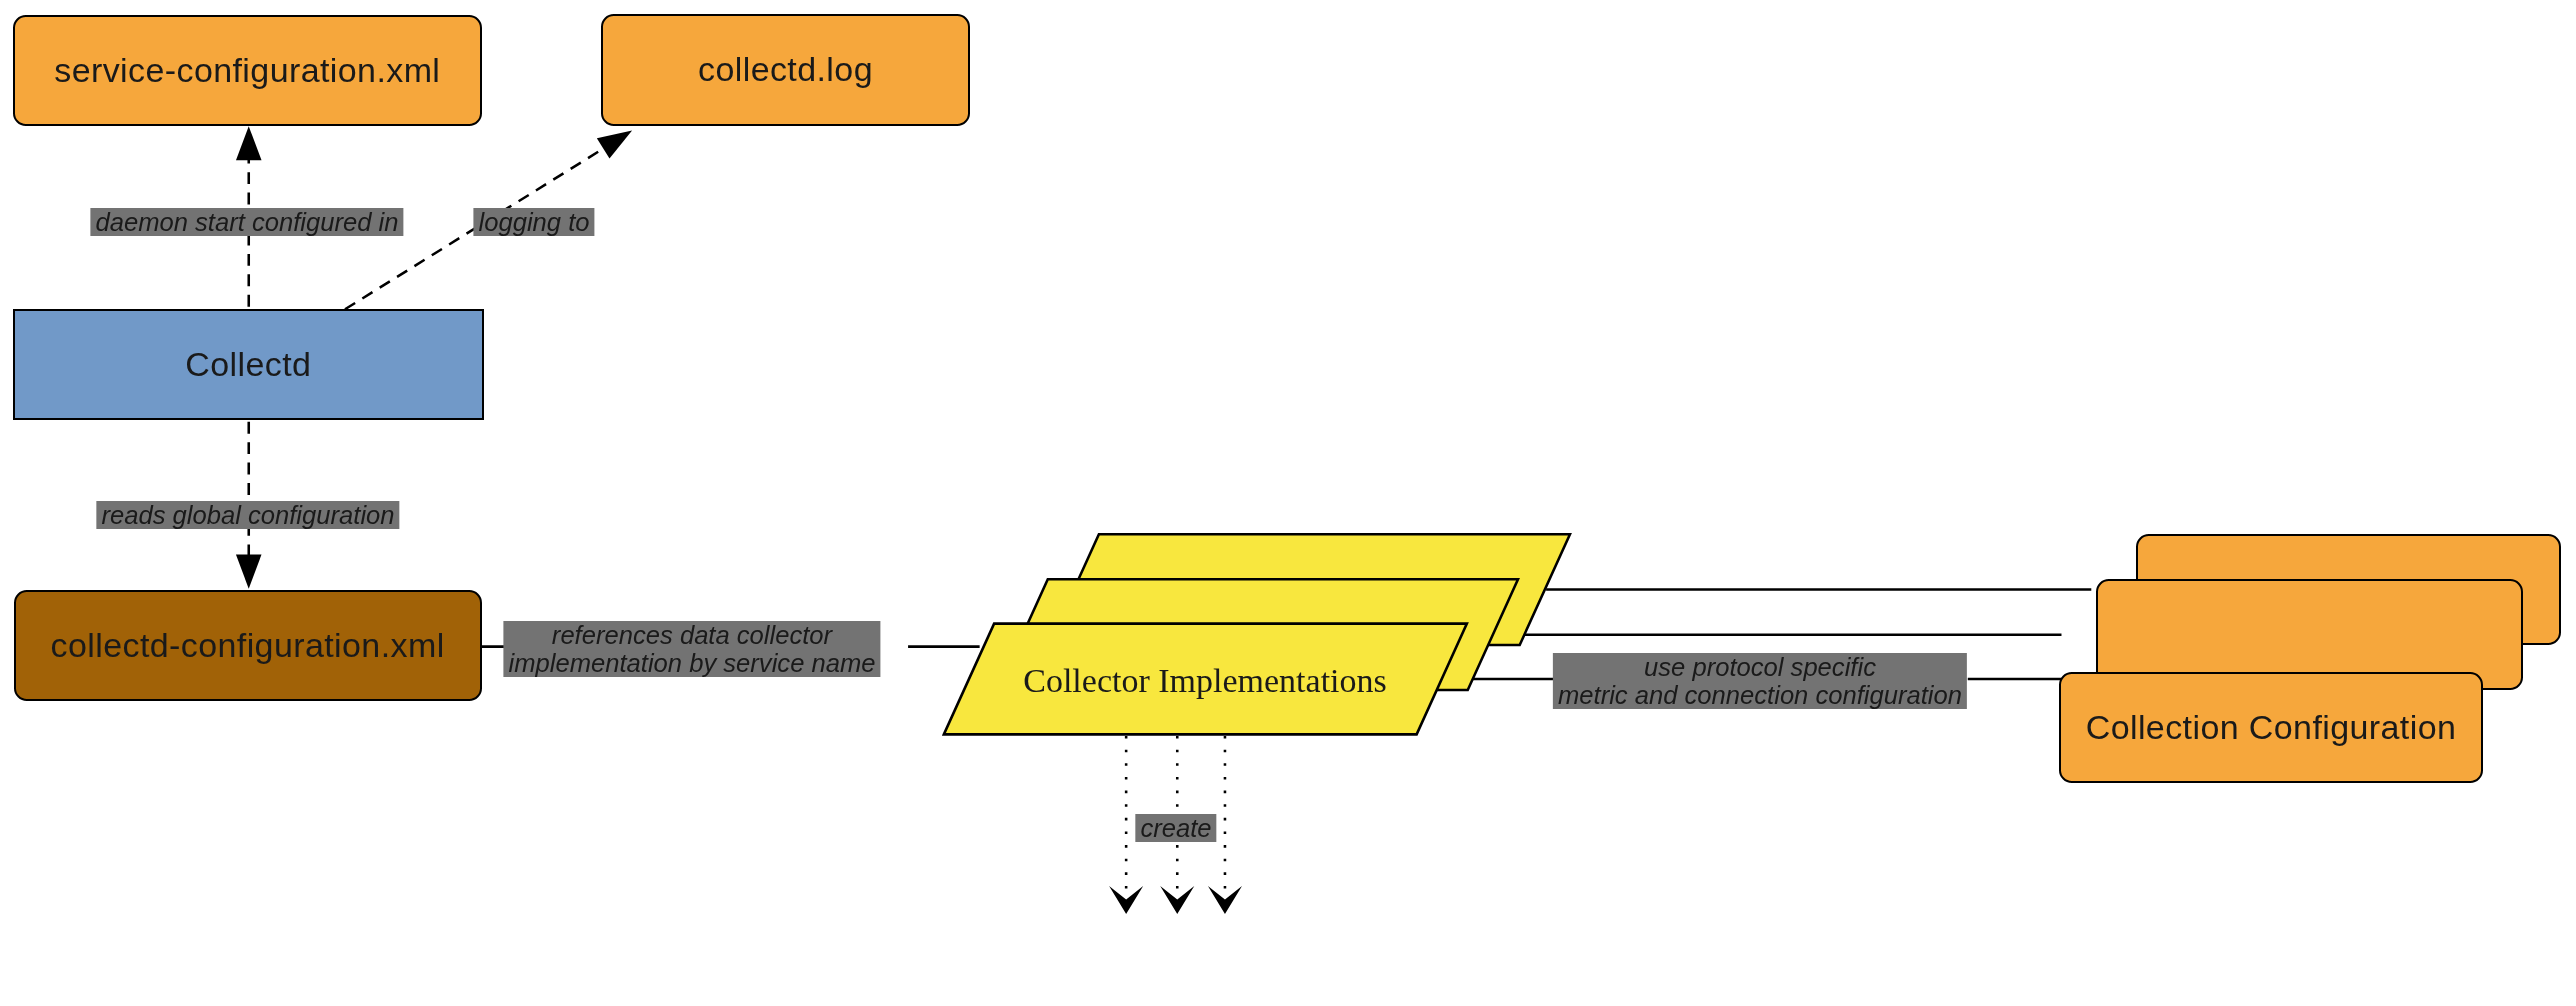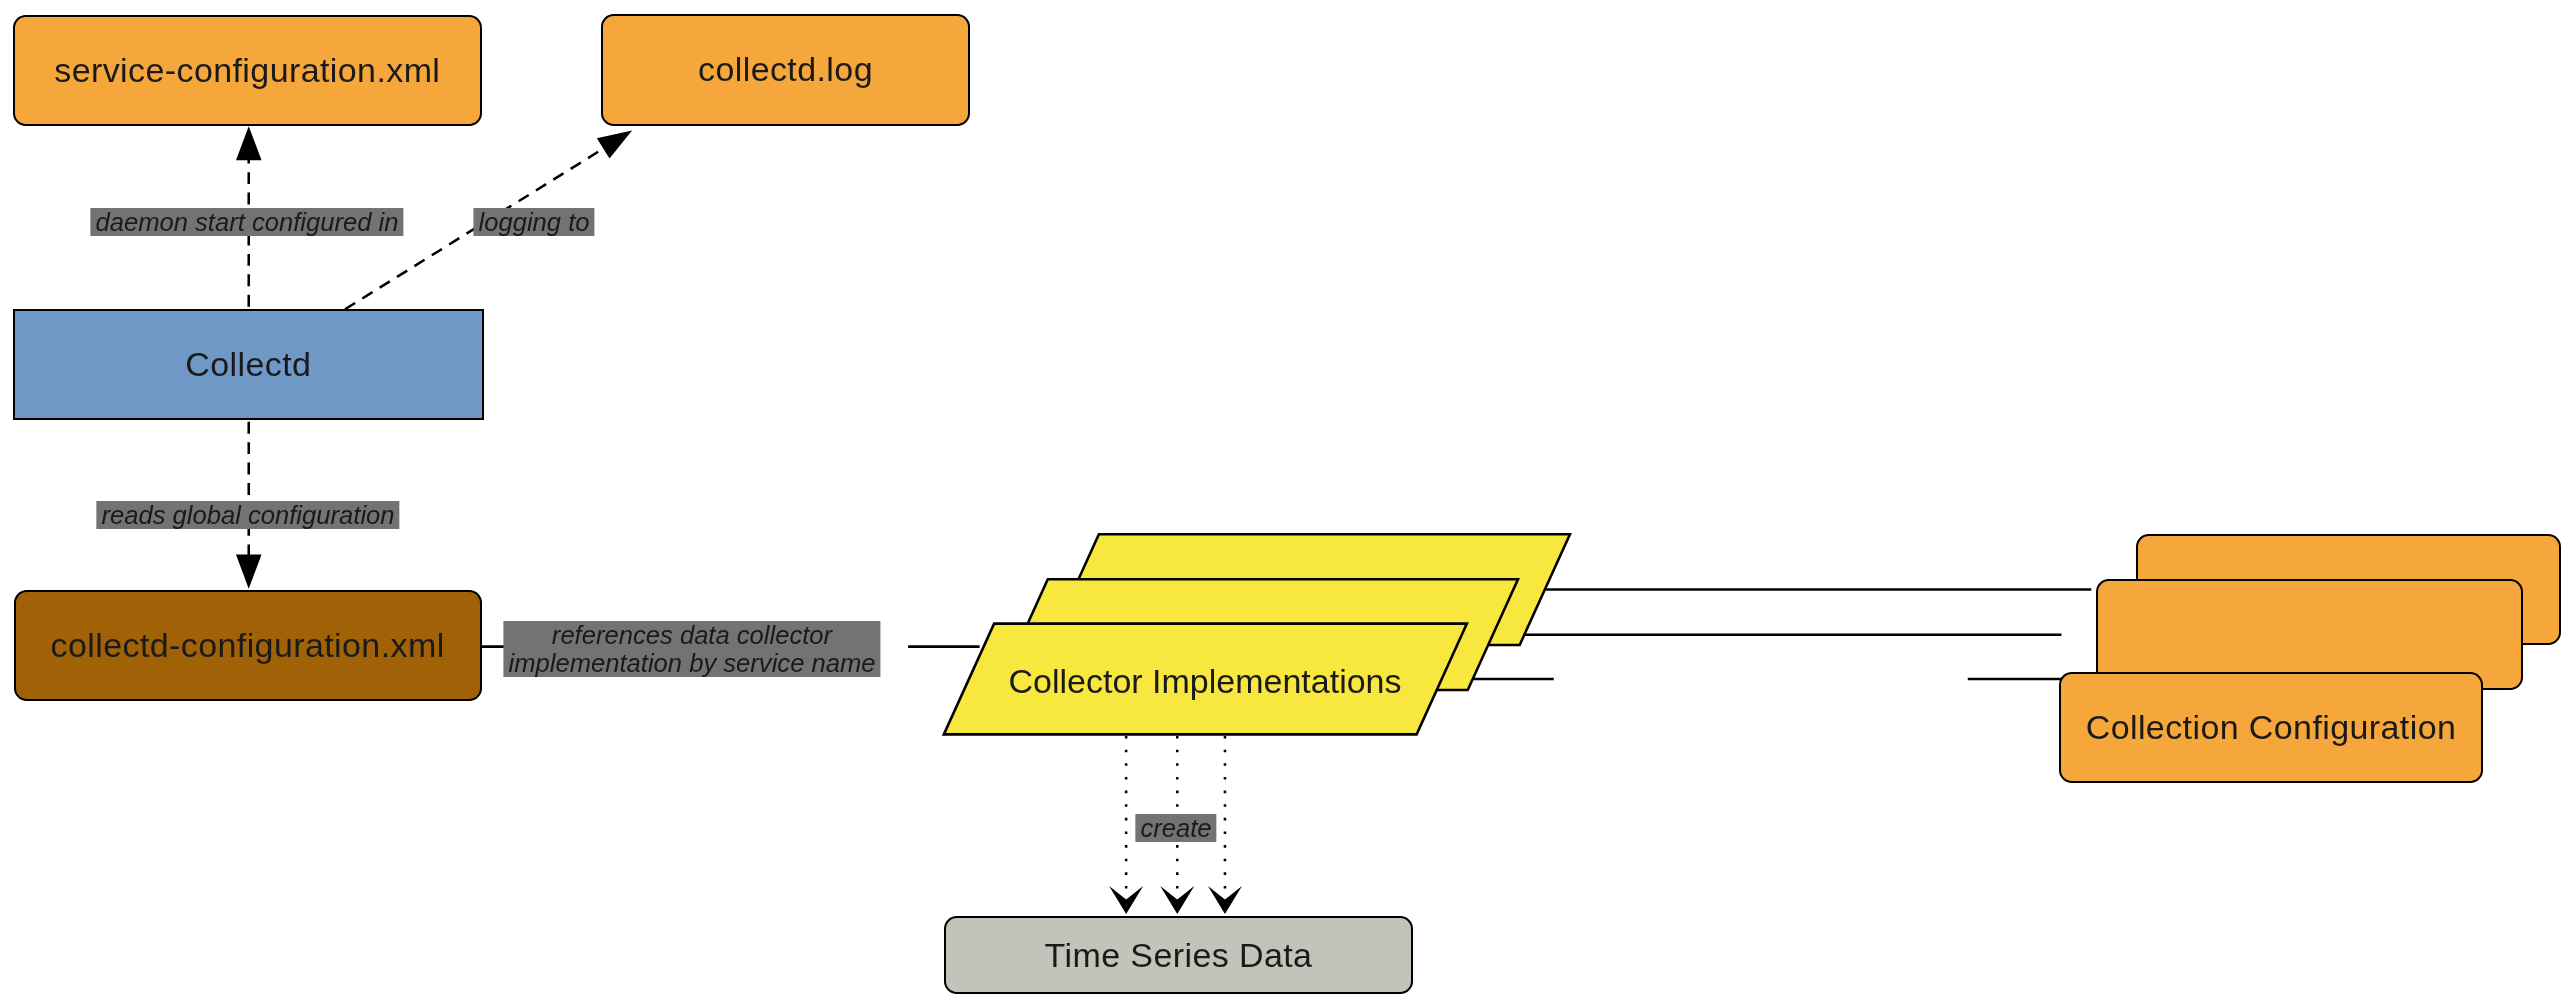--- a/index.html
+++ b/index.html
@@ -10,21 +10,21 @@
   .edge.dashed{stroke-dasharray:14 10;}
   .edge.dotted{stroke-dasharray:3 13;}
   .ah{fill:#000;stroke:none;}
   .para{stroke:#000;stroke-width:3;}
   .node{position:absolute;box-sizing:border-box;border:2.6px solid #000;
         display:flex;align-items:center;justify-content:center;
         font-size:34px;letter-spacing:0.4px;}
   .rounded{border-radius:12.8px;}
   .node-label{white-space:nowrap;}
   .free-label{position:absolute;transform:translate(-50%,-50%);white-space:nowrap;
-        font-size:34px;}
+        font-size:34px;font-family:Liberation Serif, serif;}
   .edge-label{position:absolute;transform:translate(-50%,-50%);font-style:italic;
         font-size:25.6px;text-align:center;line-height:28px;white-space:pre-line;background:#737373;padding:0 5.1px;}
 </style>
 </head>
 <body>
 
 <div class="canvas">
 
   <svg class="layer" width="2576" height="1007" viewBox="0 0 3024 1182">
 
@@ -74,25 +74,24 @@
   <div class="node rounded" style="left:13.6px;top:590px;width:468px;height:111px;background:#a16207;">
     <span class="node-label">collectd-configuration.xml</span>
   </div>
 
   <div class="node rounded" style="left:2136px;top:534px;width:425px;height:111px;background:#F6A73C;"></div>
   <div class="node rounded" style="left:2096px;top:579px;width:427px;height:111px;background:#F6A73C;"></div>
   <div class="node rounded" style="left:2059px;top:624px;width:424px;height:111px;background:#F6A73C;margin-top:48px;">
     <span class="node-label">Collection Configuration</span>
   </div>
 
-  <div class="node rounded" style="left:944px;top:916px;width:469px;height:78px;background:#C3C3BA;">
-    <span class="node-label">Time Series Data</span>
-  </div>
 
   <div class="edge-label" style="left:247px;top:222px;">daemon start configured in</div>
   <div class="edge-label" style="left:508px;top:222px;margin-left:26px;">logging to</div>
   <div class="edge-label" style="left:248px;top:515px;">reads global configuration</div>
   <div class="edge-label" style="left:692px;top:649px;">references data collector
 implementation by service name</div>
+  <div class="edge-label" style="left:1760px;top:681px;">use protocol specific
+metric and connection configuration</div>
   <div class="edge-label" style="left:1176px;top:828px;">create</div>
 
 </div>
 
 
 </body></html>

